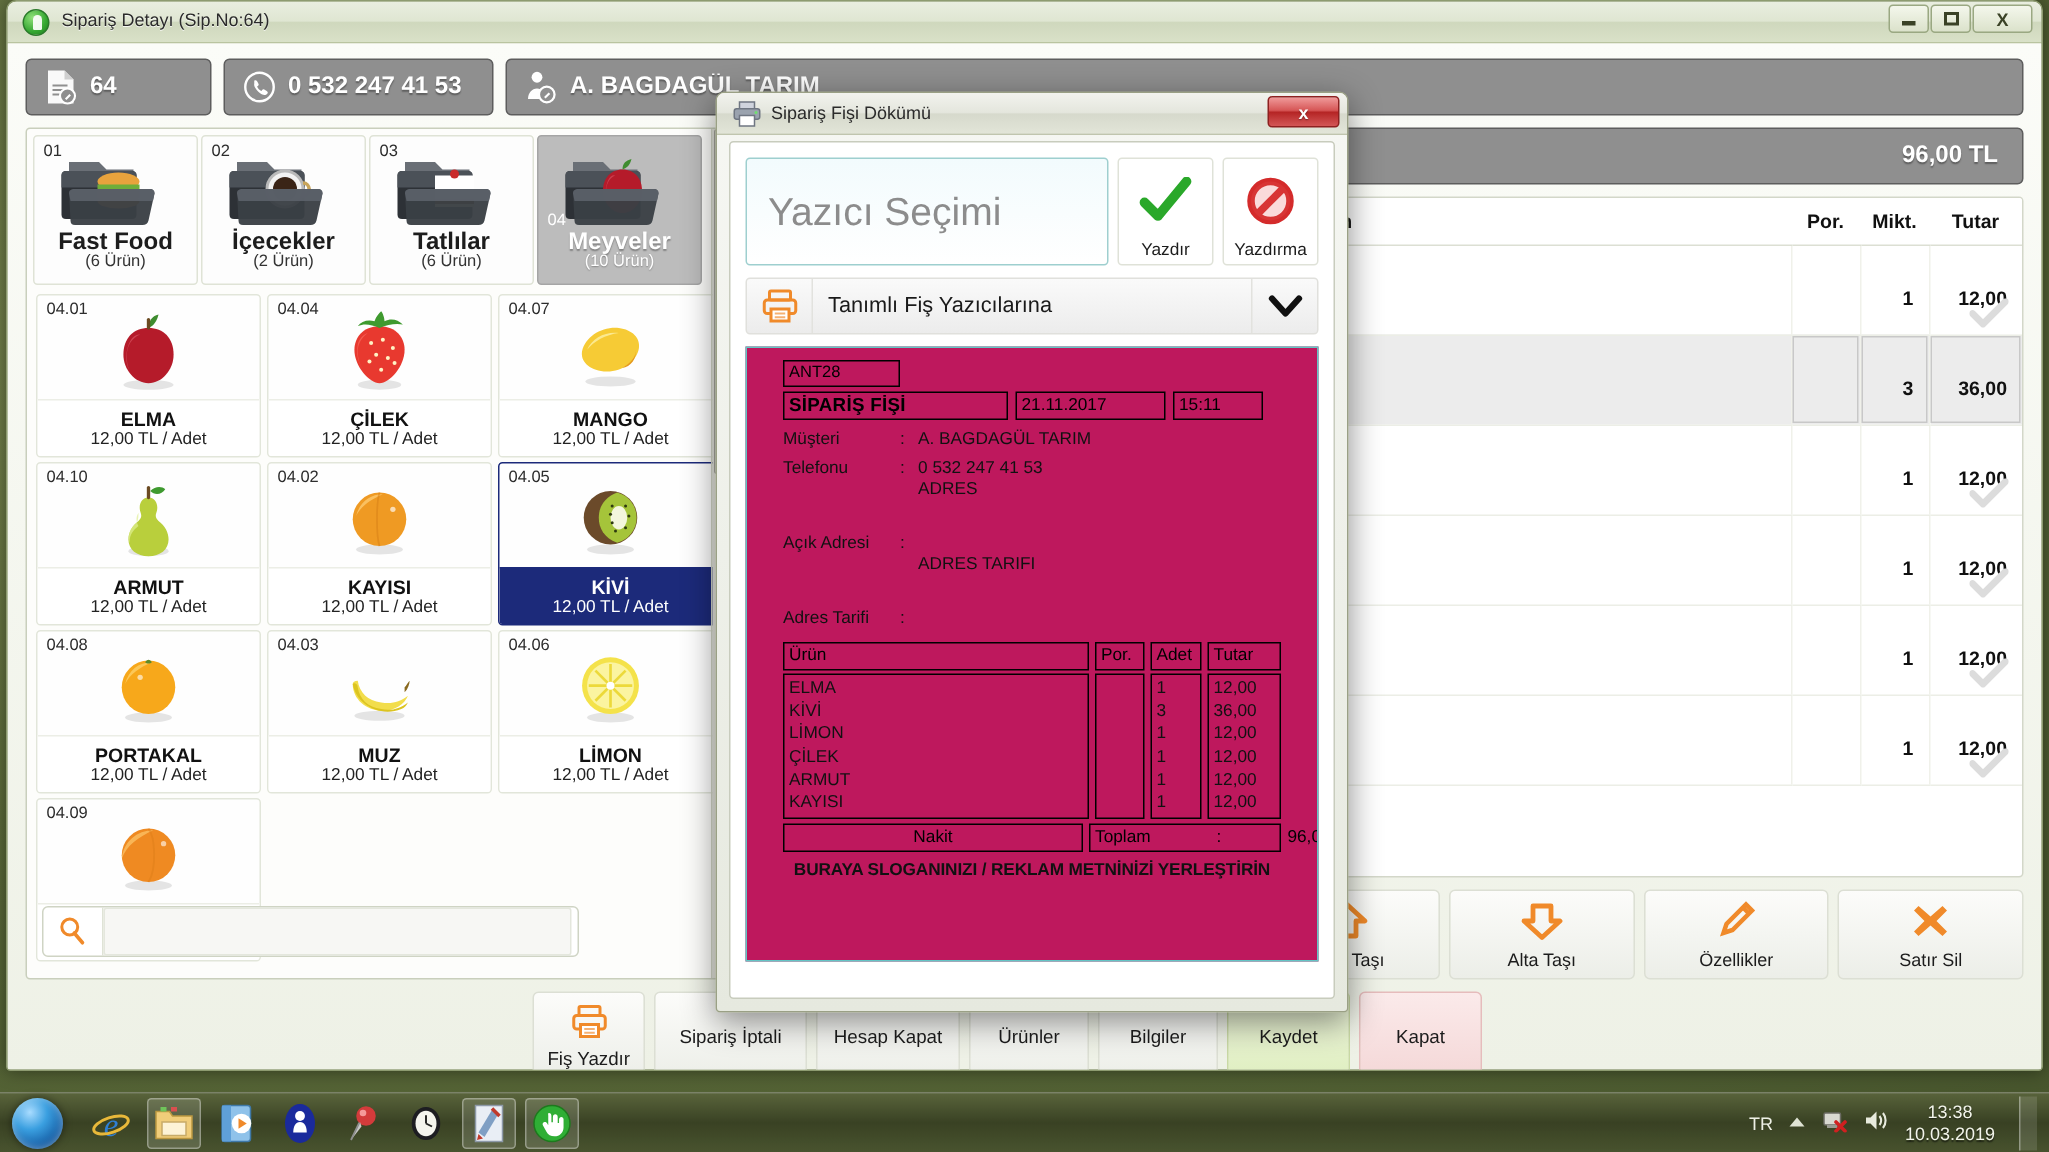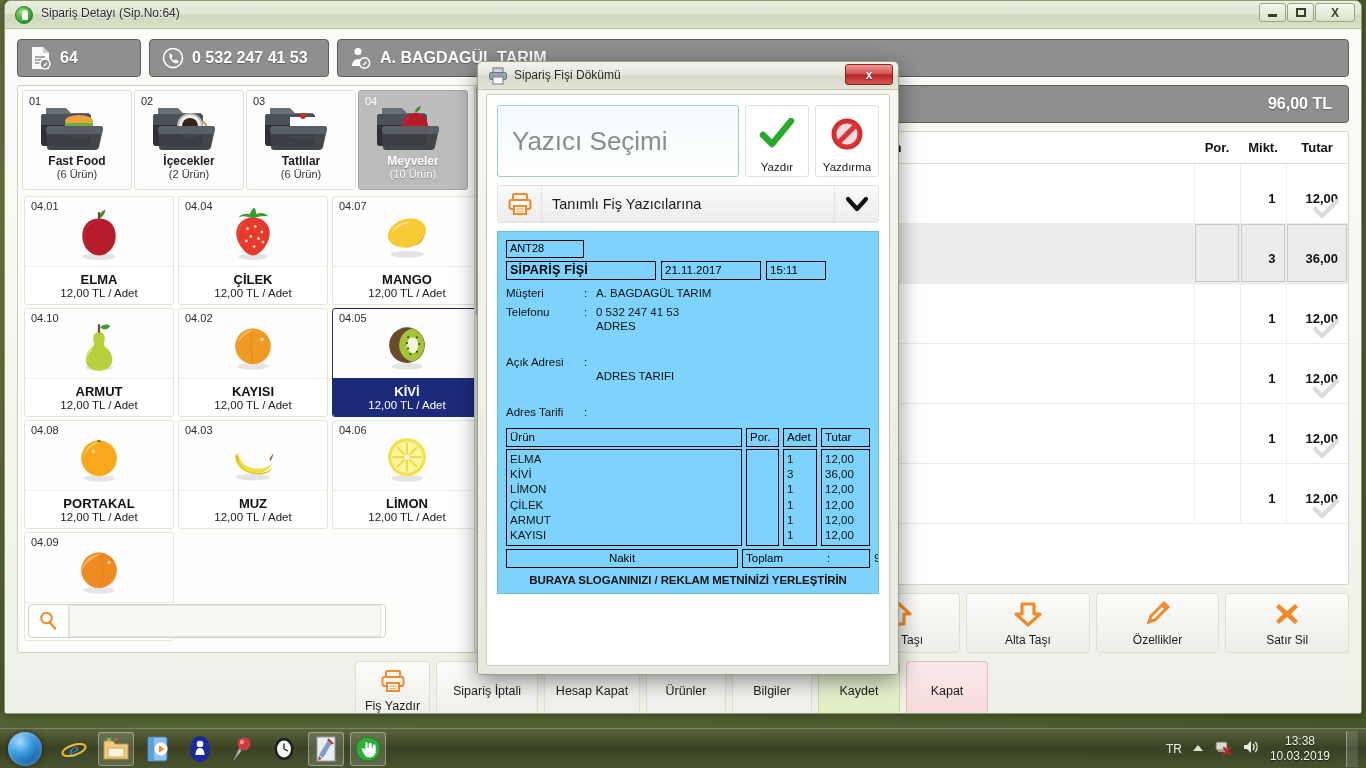--- a/index.html
+++ b/index.html
@@ -81,23 +81,23 @@
     position:relative; overflow:hidden;
   }
   #cat-row{ display:flex; gap:0px; padding:4px 4px 0 4px; }
   .cat{
     width:110px; height:100px; margin-right:2px;
     background:#fdfdfd; border:1px solid #dfe3d6; border-radius:3px;
     position:relative; text-align:center;
   }
   .cat.active{ background:#bcbcbc; border-color:#a5a5a5; }
   .cat .catno{ position:absolute; left:6px; top:4px; font-size:11px; color:#2d2d2d; }
-  .cat.active .catno{ color:#fff; }
+  .cat.active .catno{ color:#fff;margin-top:46px; }
   .cat .caticon{ height:58px; display:flex; align-items:center; justify-content:center; margin-top:6px;}
-  .cat .catname{ font-size:12px; font-weight:bold; color:#1d1d1d; line-height:13px;}
+  .cat .catname{ font-size:16px; font-weight:bold; color:#1d1d1d; line-height:13px;}
   .cat .catcount{ font-size:11px; color:#333; }
   .cat.active .catname,.cat.active .catcount{ color:#ffffff; text-shadow:0 1px 1px rgba(0,0,0,.3);}
 
   #prod-grid{
     margin:6px 4px 0 4px; display:flex; flex-wrap:wrap; gap:0;
   }
   .prod{
     width:150px; height:109px; margin:0 2px 3px 2px;
     background:#fefefe; border:1px solid #e2e6da; border-radius:3px;
     position:relative; text-align:center; overflow:hidden;
@@ -253,22 +253,22 @@
     border:1px solid #e0e0dc; border-radius:3px;
   }
   #printer-dd .dd-ico{ width:44px; display:flex; align-items:center; justify-content:center;
      border-right:1px solid #e2e2de; height:100%; }
   #printer-dd .dd-text{ flex:1; padding-left:10px; font-size:14.5px; color:#1a1a1a; }
   #printer-dd .dd-arrow{ width:44px; display:flex; align-items:center; justify-content:center;
      border-left:1px solid #e2e2de; height:100%; }
 
   
   #receipt{
-    margin-top:8px; height:363px; border:1px solid #63c5c5; background:#7dd3fc;
-    padding:6px 8px; overflow:hidden; position:relative;
+    margin-top:8px; height:410px; border:1px solid #63c5c5; background:#be185d;
+    padding:6px 24px; overflow:hidden; position:relative;
     font-family:"Liberation Sans", sans-serif;
   }
   .rbox{ border:1px solid #000; display:inline-block; }
   #r-code{ width:78px; height:18px; font-size:11px; padding:1px 3px; }
   #r-line2{ display:flex; gap:5px; margin-top:3px; }
   #r-title{ width:150px; height:19px; font-size:12.5px; font-weight:bold; padding:1px 3px; letter-spacing:.2px;}
   #r-date{ width:100px; height:19px; font-size:11.5px; padding:2px 3px; }
   #r-time{ width:60px; height:19px; font-size:11.5px; padding:2px 3px; }
   .r-field{ display:flex; font-size:11.5px; color:#111; margin-top:7px; }
   .r-field .lab{ width:78px; }

